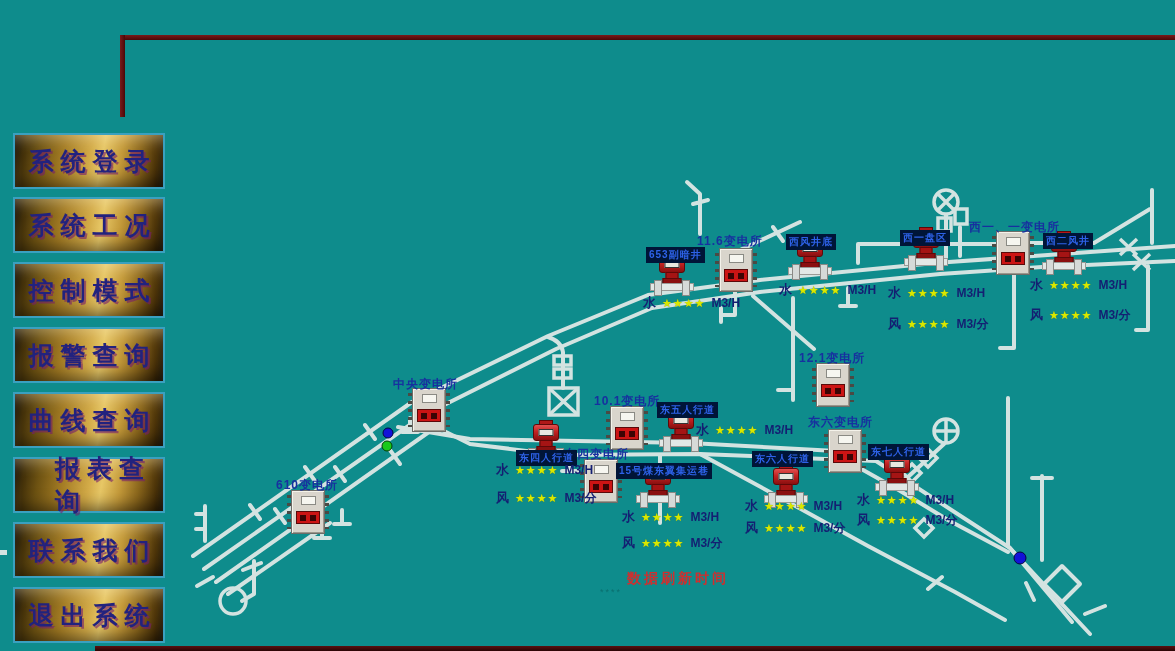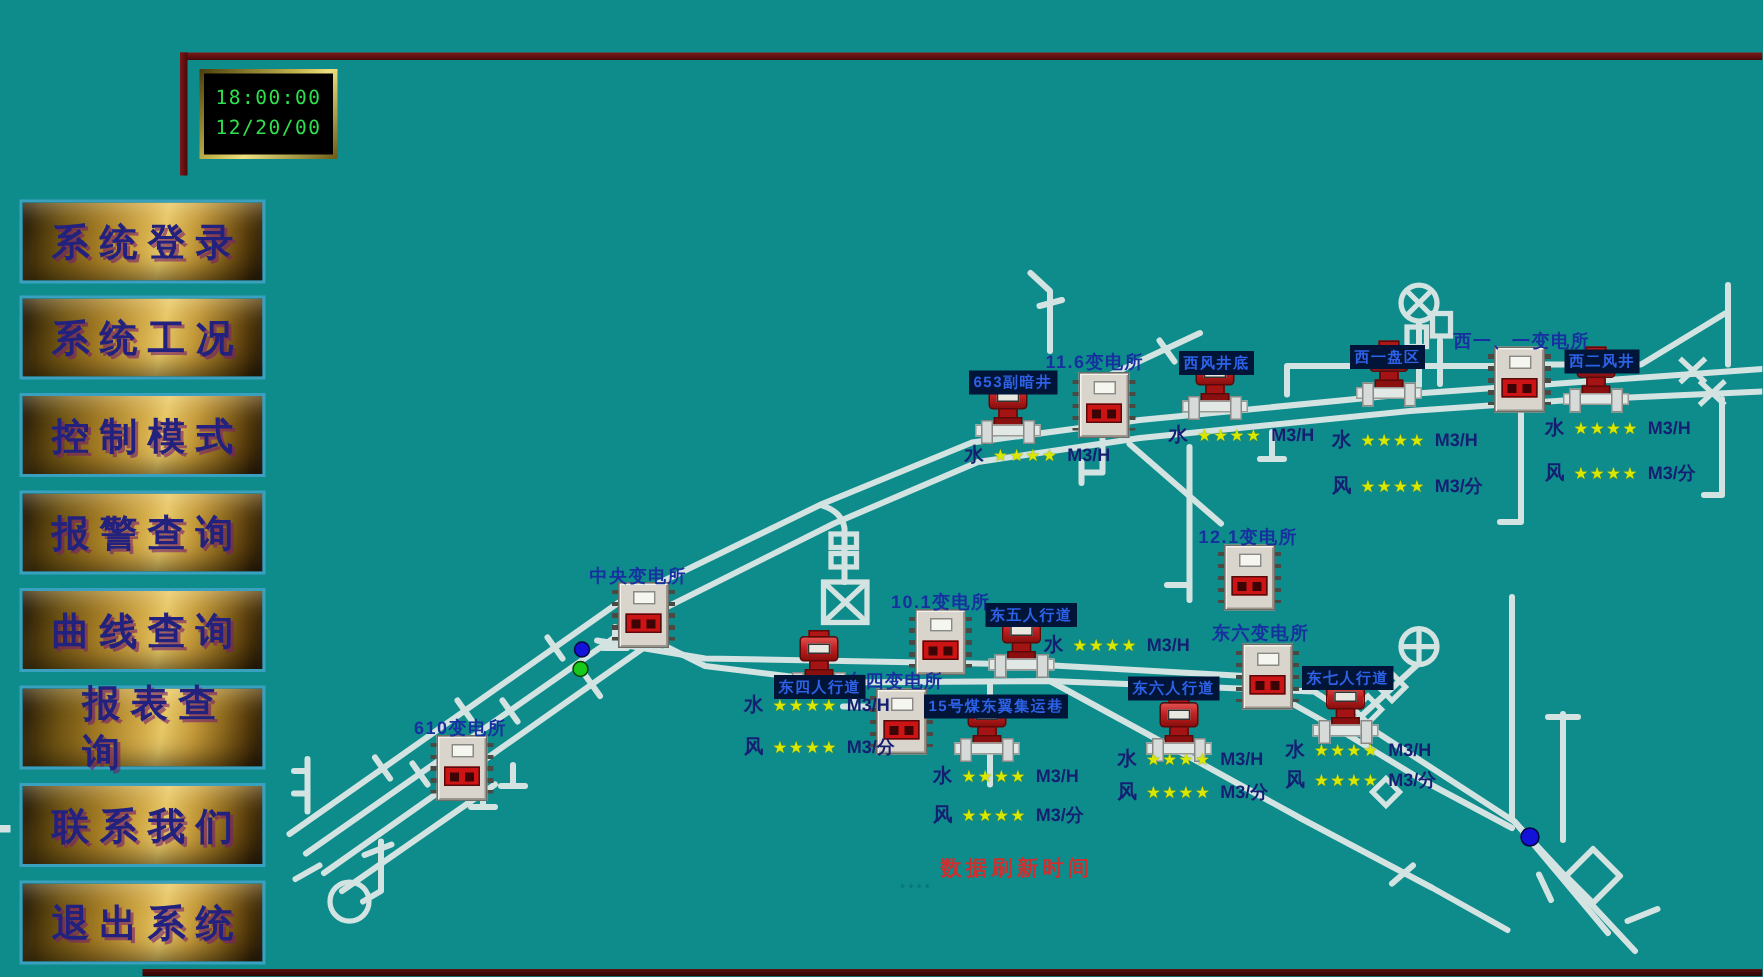--- a/index.html
+++ b/index.html
@@ -12,21 +12,21 @@
   .h-left{position:absolute;left:120px;top:35px;width:5px;height:82px;background:linear-gradient(90deg,#7a1a1a,#4a0808);}
   #clock{position:absolute;left:133px;top:46px;width:92px;height:60px;padding:3px;box-sizing:border-box;
          background:linear-gradient(135deg,#4a3c0c,#c8b850 45%,#eee080 58%,#6a5a14);}
   #clock .lcd{width:100%;height:100%;background:#000;display:flex;flex-direction:column;justify-content:center;align-items:center;}
   #clock .lcd span{color:var(--clock,#2de04e);font-family:"DejaVu Sans Mono",monospace;font-size:13px;line-height:1.55;letter-spacing:1px;}
   #title{position:absolute;left:145px;right:0;top:52px;text-align:center;
          font-size:37px;font-weight:bold;color:var(--title,#f2ee00);letter-spacing:5px;
          text-shadow:2px 2px 2px #013030,-1px -1px 2px #013030,3px 3px 3px rgba(0,0,0,.6);}
 
   
-  .menu-btn{position:absolute;left:13px;width:164px;height:56px;box-sizing:border-box;
+  .menu-btn{position:absolute;left:13px;width:152px;height:56px;box-sizing:border-box;
     border:2px solid #3aa0c0;cursor:pointer;
     background:linear-gradient(100deg,#120b02 0%,#42300a 7%,#6d5212 17%,#a47c24 33%,#d3ab48 50%,#e7c766 58%,#c49a3a 70%,#8a661c 82%,#4a3209 93%,#160d02 100%);
     box-shadow:inset 0 10px 14px -6px rgba(255,240,200,.40),inset 0 -12px 16px -8px rgba(0,0,0,.55);
     color:var(--btntext,#22227e);font-size:25px;font-weight:bold;letter-spacing:7px;
     display:flex;align-items:center;justify-content:center;padding-left:7px;
     text-shadow:2px 2px 0 rgba(118,28,108,.6);}
 
   
   .rtu{position:absolute;width:32px;height:42px;background:#d9d5cc;border:1px solid #6d6d68;z-index:3;cursor:pointer;
        box-shadow:inset 1px 1px 0 #f4f2ea,inset -1px -1px 0 #9a968c;}
@@ -66,26 +66,20 @@
   #bottom-bar{position:absolute;left:95px;top:646px;right:0;height:5px;background:linear-gradient(#5a1010,#2a0404);}
   svg{position:absolute;left:0;top:0;z-index:1;}
 </style>
 </head>
 <body>
 
 <div id="stage">
 
   <div class="h-top"></div>
   <div class="h-left"></div>
-  <div id="clock">
-    <div class="lcd">
-      <span>18:00:00</span>
-      <span>12/20/00</span>
-    </div>
-  </div>
 
   <div id="sidebar">
       <div class="menu-btn" style="top: 133px;">系统登录</div>
       <div class="menu-btn" style="top: 197px;">系统工况</div>
       <div class="menu-btn" style="top: 262px;">控制模式</div>
       <div class="menu-btn" style="top: 327px;">报警查询</div>
       <div class="menu-btn" style="top: 392px;">曲线查询</div>
       <div class="menu-btn" style="top: 457px; padding-left: 40px;">报表查询</div>
       <div class="menu-btn" style="top: 522px;">联系我们</div>
       <div class="menu-btn" style="top: 587px;">退出系统</div>

